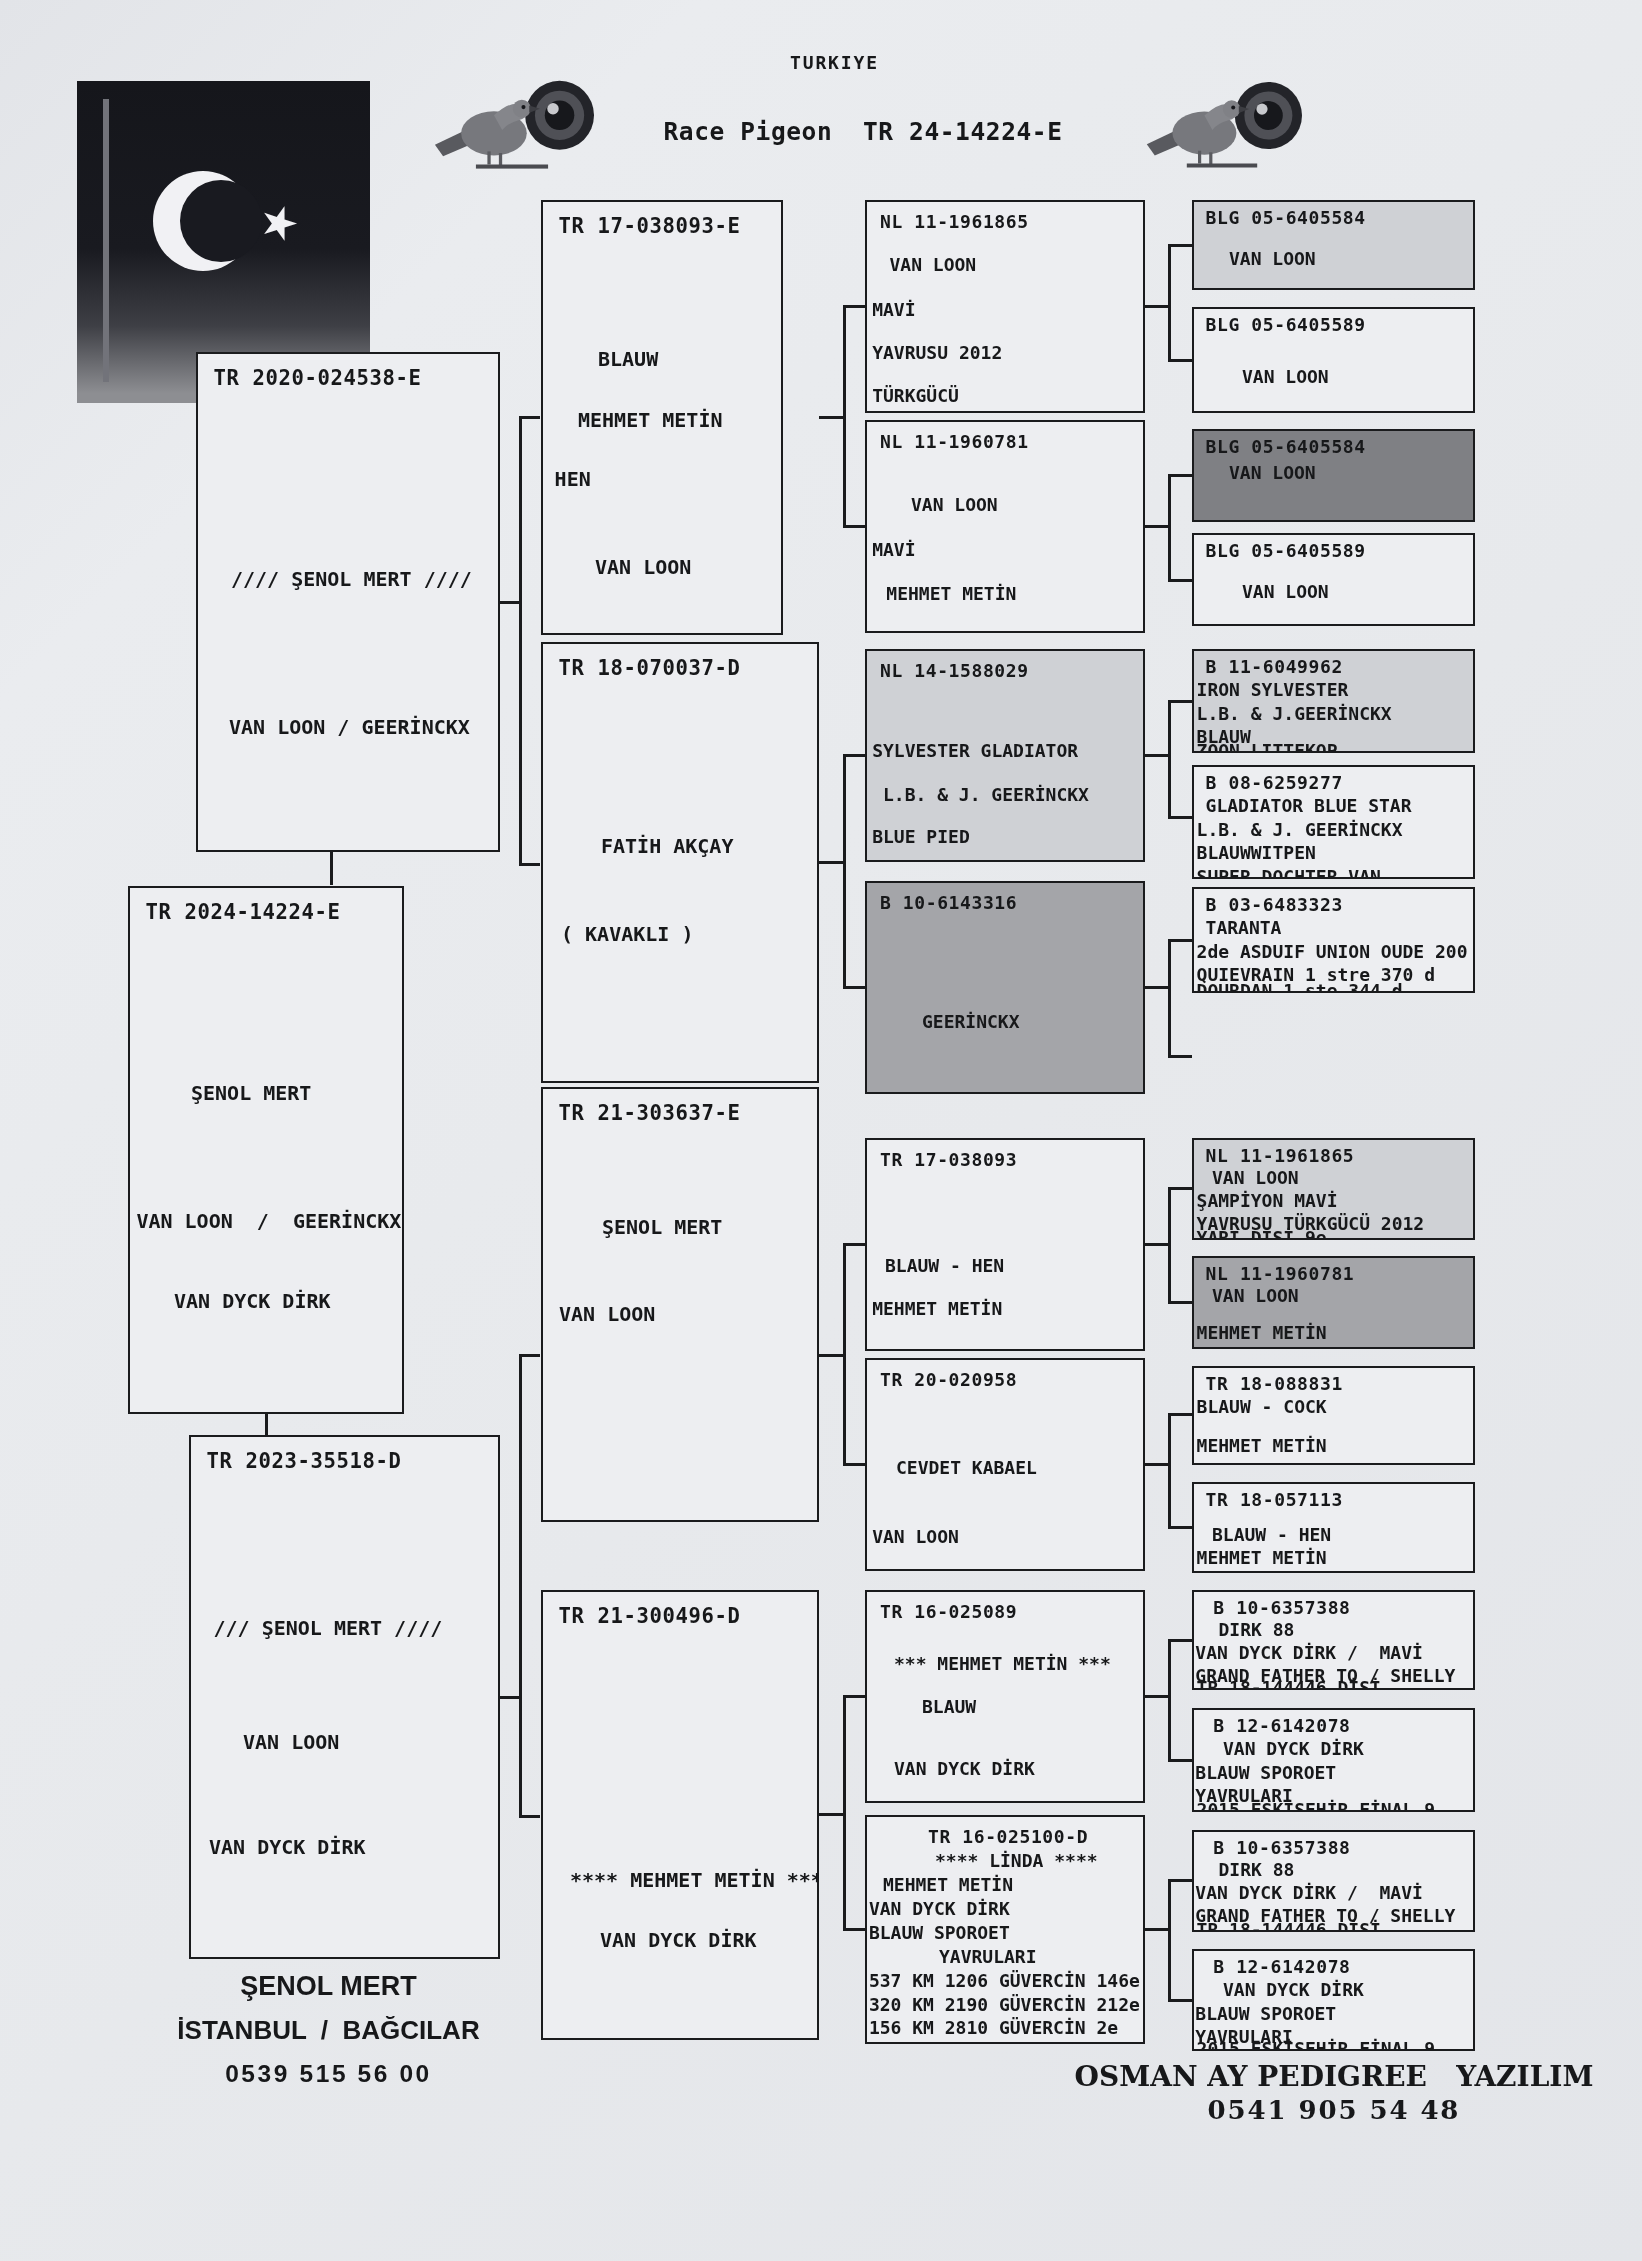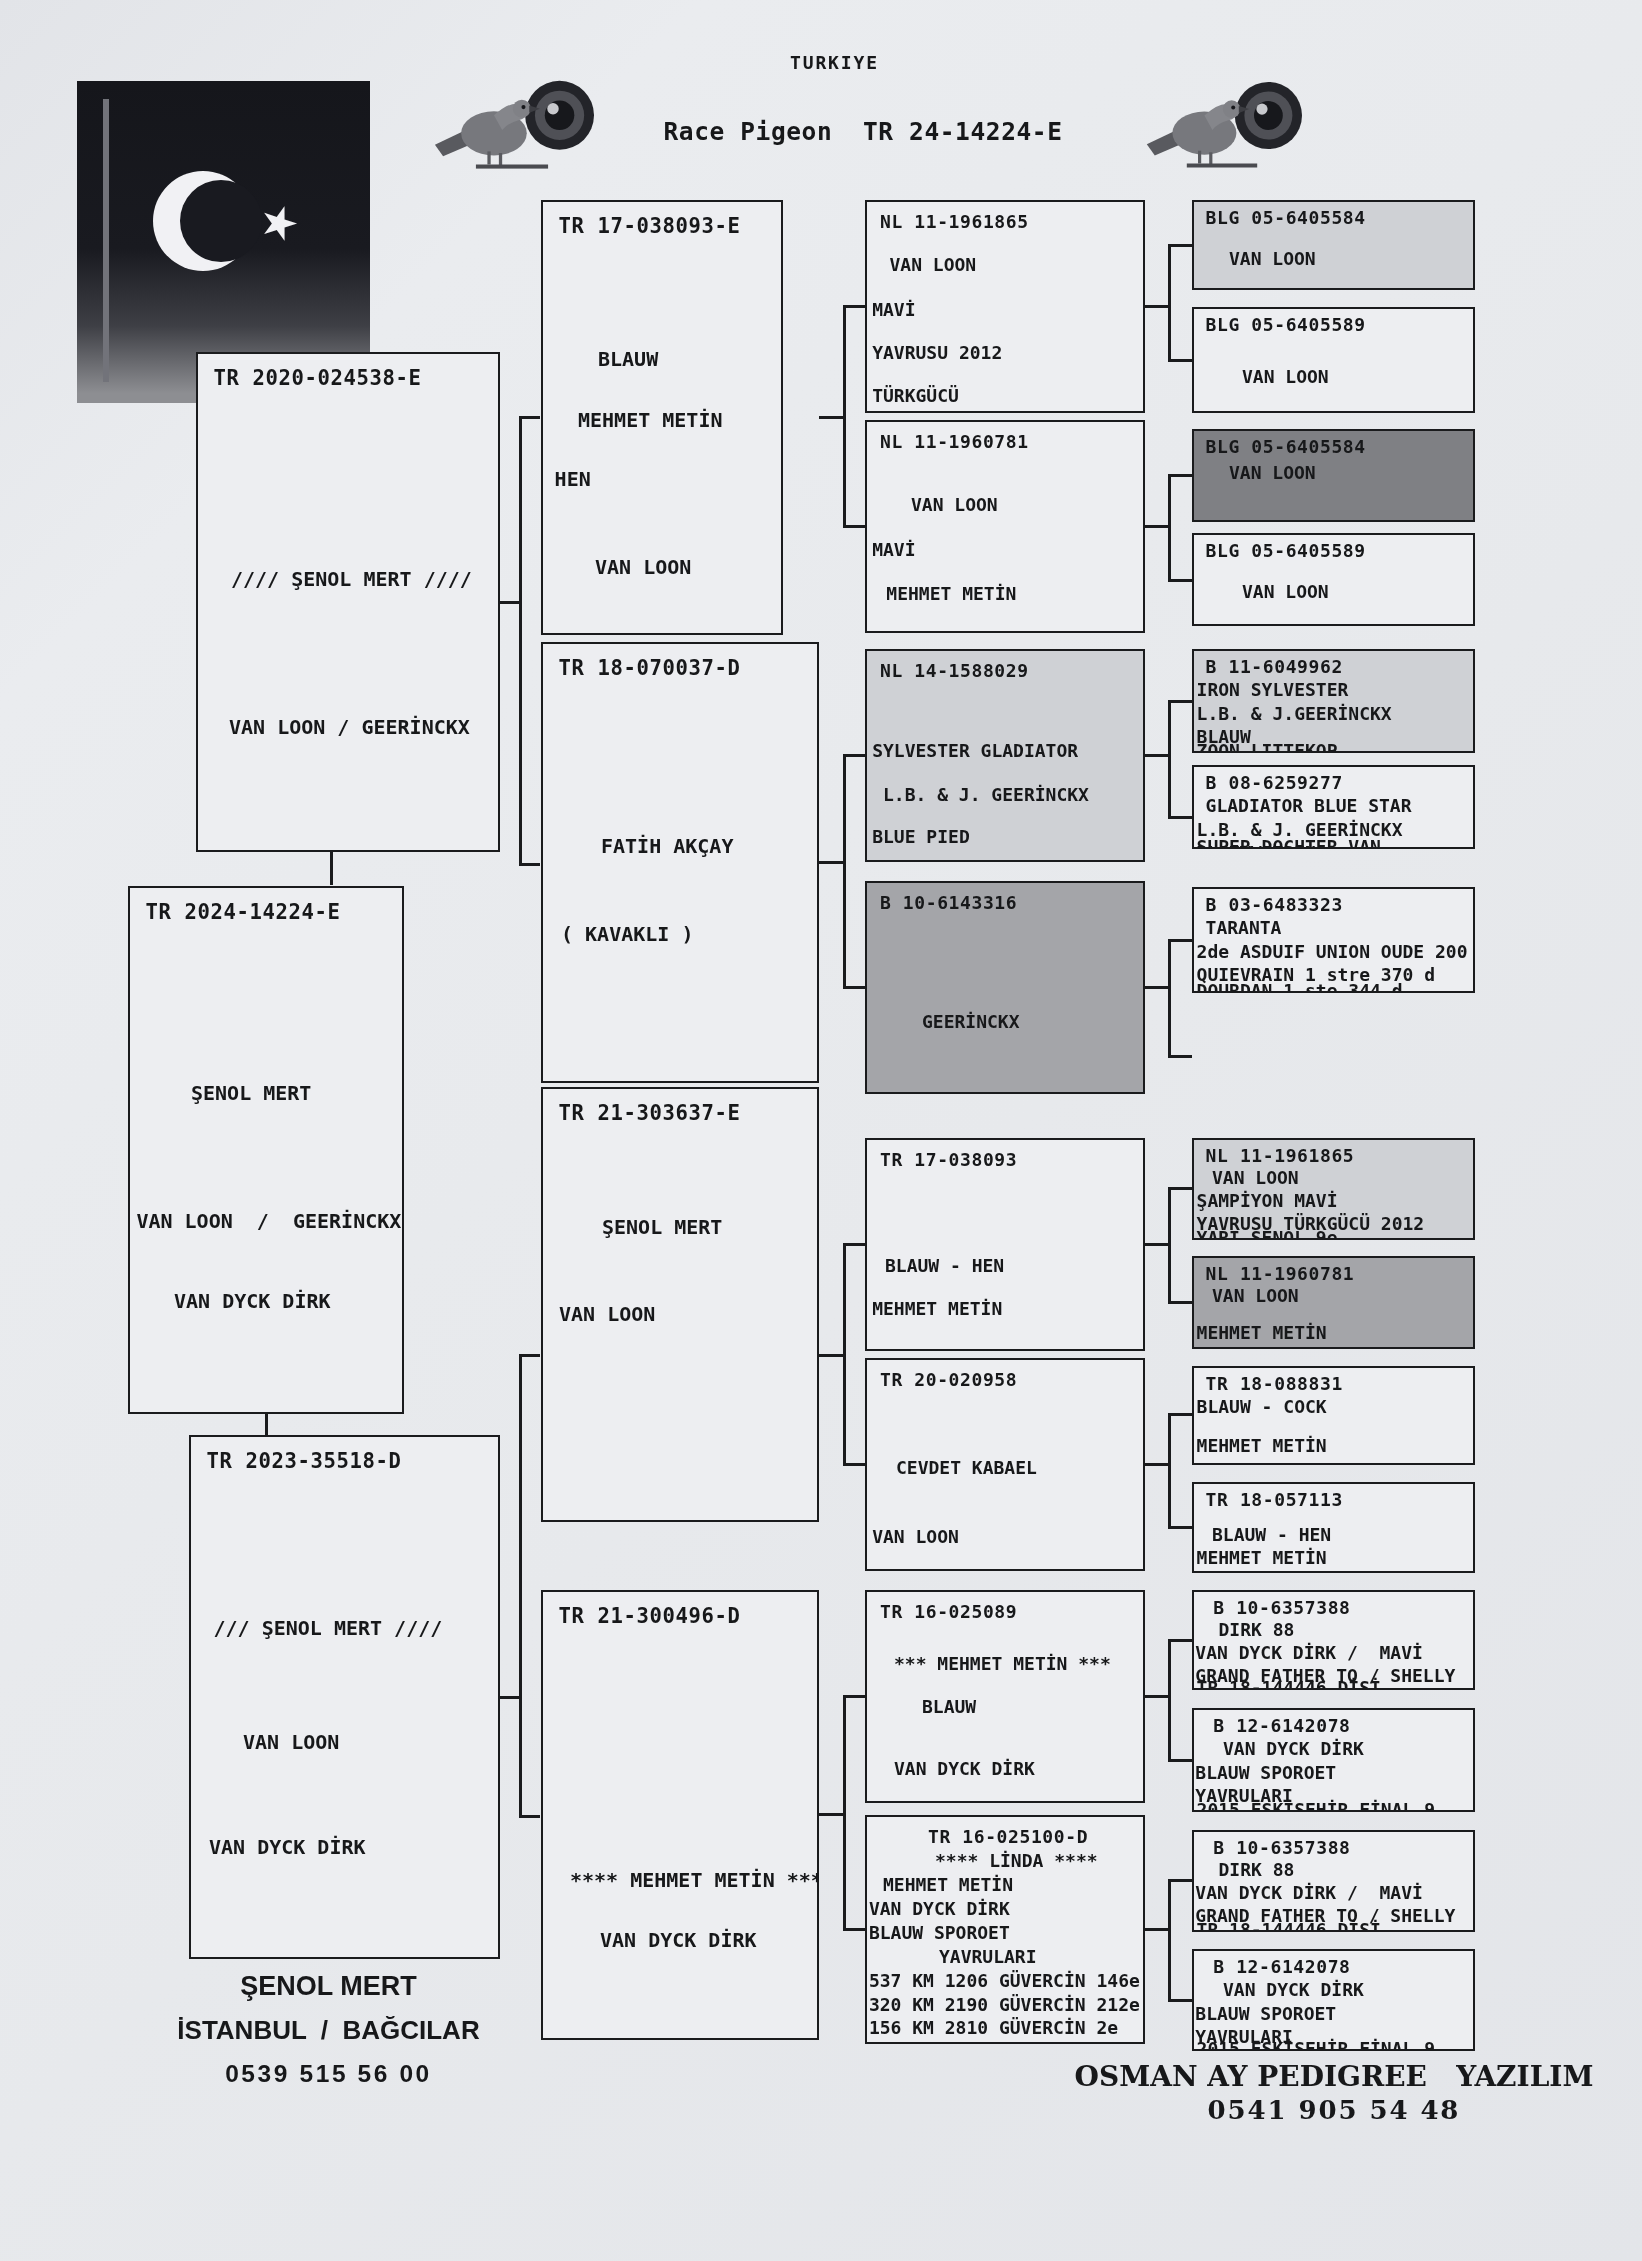--- a/index.html
+++ b/index.html
@@ -204,41 +204,41 @@
     <div class="ln" style="top:46px;left:48px">VAN LOON</div>
   </div>
 
   <div class="pbox sm shade-l" style="left:1192px;top:649px;width:283px;height:104px">
     <div class="ring">B 11-6049962</div>
     <div class="ln" style="top:28px;left:2.6px">IRON SYLVESTER</div>
     <div class="ln" style="top:52px;left:2.6px">L.B. &amp; J.GEERİNCKX</div>
     <div class="ln" style="top:75px;left:2.6px">BLAUW</div>
     <div class="cut">ZOON LITTEKOP</div>
   </div>
-  <div class="pbox sm" style="left:1192px;top:765px;width:283px;height:84px">
+  <div class="pbox sm" style="left:1192px;top:765px;width:283px;height:114px">
     <div class="ring">B 08-6259277</div>
     <div class="ln" style="top:28px;left:11.6px">GLADIATOR BLUE STAR</div>
     <div class="ln" style="top:52px;left:2.6px">L.B. &amp; J. GEERİNCKX</div>
     <div class="ln" style="top:75px;left:2.6px">BLAUWWITPEN</div>
     <div class="cut">SUPER DOCHTER VAN</div>
   </div>
   <div class="pbox sm" style="left:1192px;top:887px;width:283px;height:106px">
     <div class="ring">B 03-6483323</div>
     <div class="ln" style="top:28px;left:11.6px">TARANTA</div>
     <div class="ln" style="top:52px;left:2.6px">2de ASDUIF UNION OUDE 200</div>
     <div class="ln" style="top:75px;left:2.6px">QUIEVRAIN 1 stre 370 d</div>
     <div class="cut">DOURDAN 1 ste 344 d</div>
   </div>
 
   <div class="pbox sm shade-l" style="left:1192px;top:1138px;width:283px;height:102px">
     <div class="ring">NL 11-1961865</div>
     <div class="ln" style="top:27px;left:18px">VAN LOON</div>
     <div class="ln" style="top:50px;left:2.6px">ŞAMPİYON MAVİ</div>
     <div class="ln" style="top:73px;left:2.6px">YAVRUSU TÜRKGÜCÜ 2012</div>
-    <div class="cut">YARI ŞENOL 9e</div>
+    <div class="cut">YARI DİŞİ 9e</div>
   </div>
   <div class="pbox sm shade-m" style="left:1192px;top:1256px;width:283px;height:93px">
     <div class="ring">NL 11-1960781</div>
     <div class="ln" style="top:27px;left:18px">VAN LOON</div>
     <div class="ln" style="top:64px;left:2.6px">MEHMET METİN</div>
   </div>
   <div class="pbox sm" style="left:1192px;top:1366px;width:283px;height:99px">
     <div class="ring">TR 18-088831</div>
     <div class="ln" style="top:28px;left:2.6px">BLAUW - COCK</div>
     <div class="ln" style="top:67px;left:2.6px">MEHMET METİN</div>

